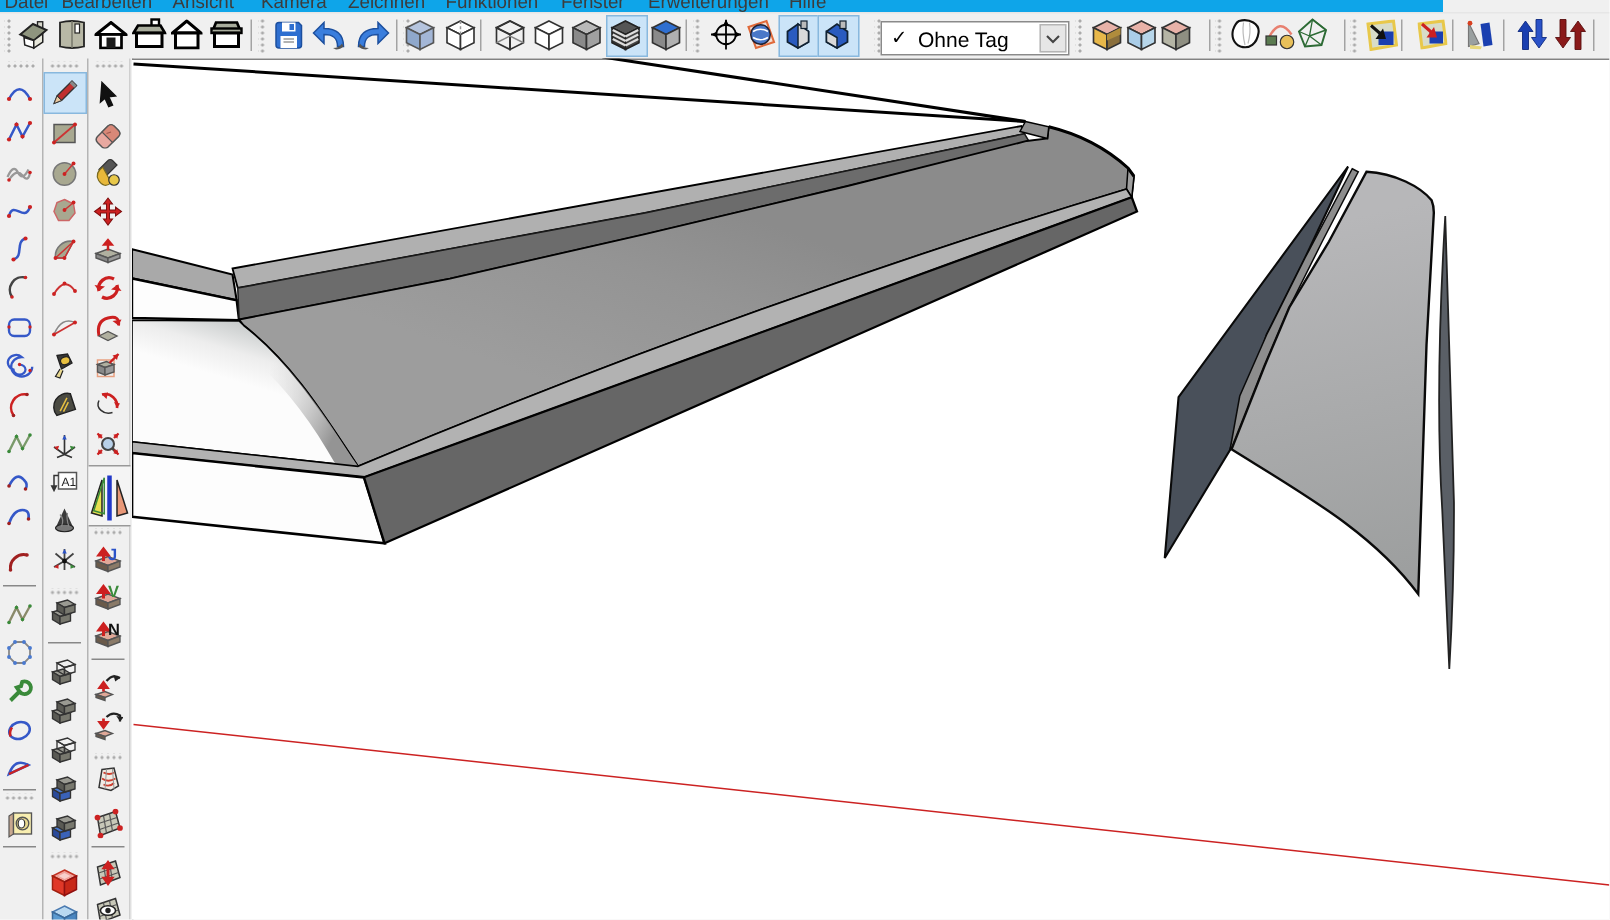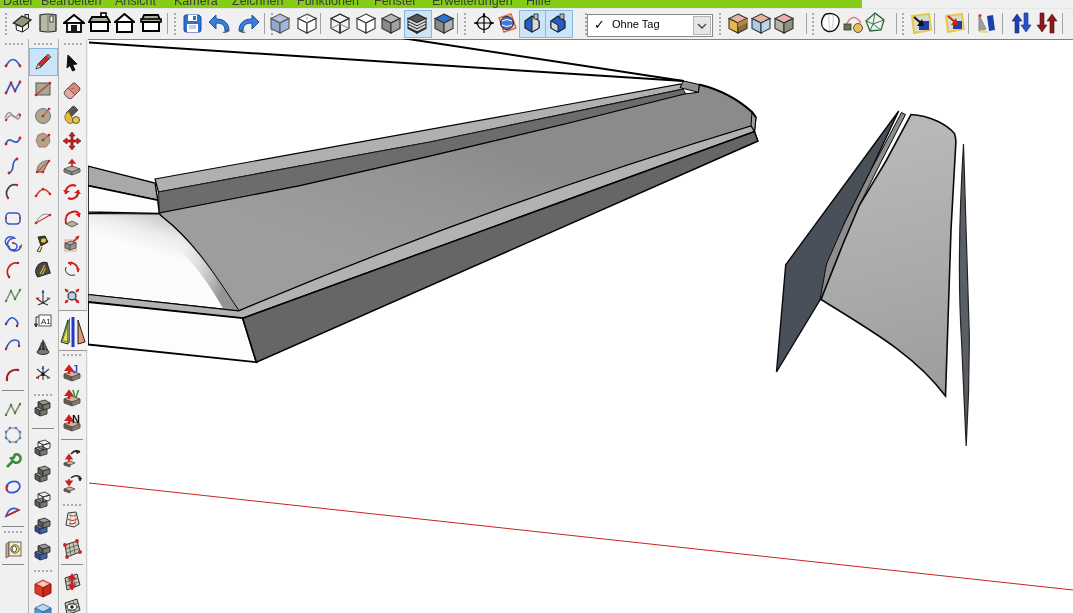--- a/index.html
+++ b/index.html
@@ -8,21 +8,21 @@
 .vsep{position:absolute;width:1px;background:#a3a3a3}
 .hdots{position:absolute;height:5px;width:22px;
  background-image:radial-gradient(circle,#ababab 1px,transparent 1.1px);
  background-size:4px 4px;background-position:0 1px}
 .vdots{position:absolute;width:5px;
  background-image:radial-gradient(circle,#ababab 1px,transparent 1.1px);
  background-size:4px 4px;background-position:1px 0}
 .sel{position:absolute;background:#cbe4f8;border:1px solid #88b8de}
 </style></head><body>
 
-<div class="abs" style="left:0;top:0;width:862px;height:8px;background:#84cc16;overflow:hidden">
+<div class="abs" style="left:0;top:0;width:962px;height:8px;background:#0ea5e9;overflow:hidden">
 <span class="abs" style="left:3px;top:-6px;font-size:12.5px;color:#3c3c3c">Datei</span>
 <span class="abs" style="left:41px;top:-6px;font-size:12.5px;color:#3c3c3c">Bearbeiten</span>
 <span class="abs" style="left:115px;top:-6px;font-size:12.5px;color:#3c3c3c">Ansicht</span>
 <span class="abs" style="left:174px;top:-6px;font-size:12.5px;color:#3c3c3c">Kamera</span>
 <span class="abs" style="left:232px;top:-6px;font-size:12.5px;color:#3c3c3c">Zeichnen</span>
 <span class="abs" style="left:297px;top:-6px;font-size:12.5px;color:#3c3c3c">Funktionen</span>
 <span class="abs" style="left:374px;top:-6px;font-size:12.5px;color:#3c3c3c">Fenster</span>
 <span class="abs" style="left:432px;top:-6px;font-size:12.5px;color:#3c3c3c">Erweiterungen</span>
 <span class="abs" style="left:526px;top:-6px;font-size:12.5px;color:#3c3c3c">Hilfe</span>
 </div>
@@ -150,21 +150,21 @@
     <rect x="12" y="1" width="4" height="5" fill="#bbb" stroke="#123" stroke-width="0.8"></rect>
   </svg>
 <div class="sel" style="left:545px;top:10px;width:26px;height:26px"></div>
 <svg style="position:absolute;left:548px;top:13px" width="21" height="21" viewBox="0 0 21 21">
     <polygon points="3,8 10,3 17,8 17,15 10,19 3,15" fill="#2a5bbf" stroke="#123" stroke-width="1.2"></polygon>
     <polygon points="3,8 10,12 10,19 3,15" fill="#d9d9d9" stroke="#123" stroke-width="1"></polygon>
     <rect x="12" y="1" width="4" height="5" fill="#bbb" stroke="#123" stroke-width="0.8"></rect>
   </svg>
 <div class="abs" style="left:587px;top:14px;width:124px;height:21px;background:#fff;border:1px solid #8a8a8a">
     <span class="abs" style="left:6px;top:2px;font-size:13px;color:#000">✓</span>
-    <span class="abs" style="left:24px;top:3px;font-size:11px;color:#000">Ohne Tag</span>
+    <span class="abs" style="left:24px;top:3px;font-size:14px;color:#000">Ohne Tag</span>
     <div class="abs" style="right:1px;top:1px;width:16px;height:17px;background:#e6e6e6;border:1px solid #b5b5b5"><svg width="16" height="17">
         <path d="M4,7 L8,11 L12,7" fill="none" stroke="#444" stroke-width="1.4"></path>
       </svg></div>
   </div>
 <svg style="position:absolute;left:728px;top:13px" width="21" height="21" viewBox="0 0 21 21">
     <polygon points="10,1 19,5.5 10,10 1,5.5" fill="#e8b2a8" stroke="#333" stroke-width="1.1"></polygon>
     <polygon points="1,5.5 10,10 10,20 1,15.5" fill="#e8b84a" stroke="#333" stroke-width="1.1"></polygon>
     <polygon points="10,10 19,5.5 19,15.5 10,20" fill="#8a6f3c" stroke="#333" stroke-width="1.1"></polygon>
     <polygon points="10,10 19,5.5 19,10 10,14" fill="#b08c3c"></polygon>
   </svg>

